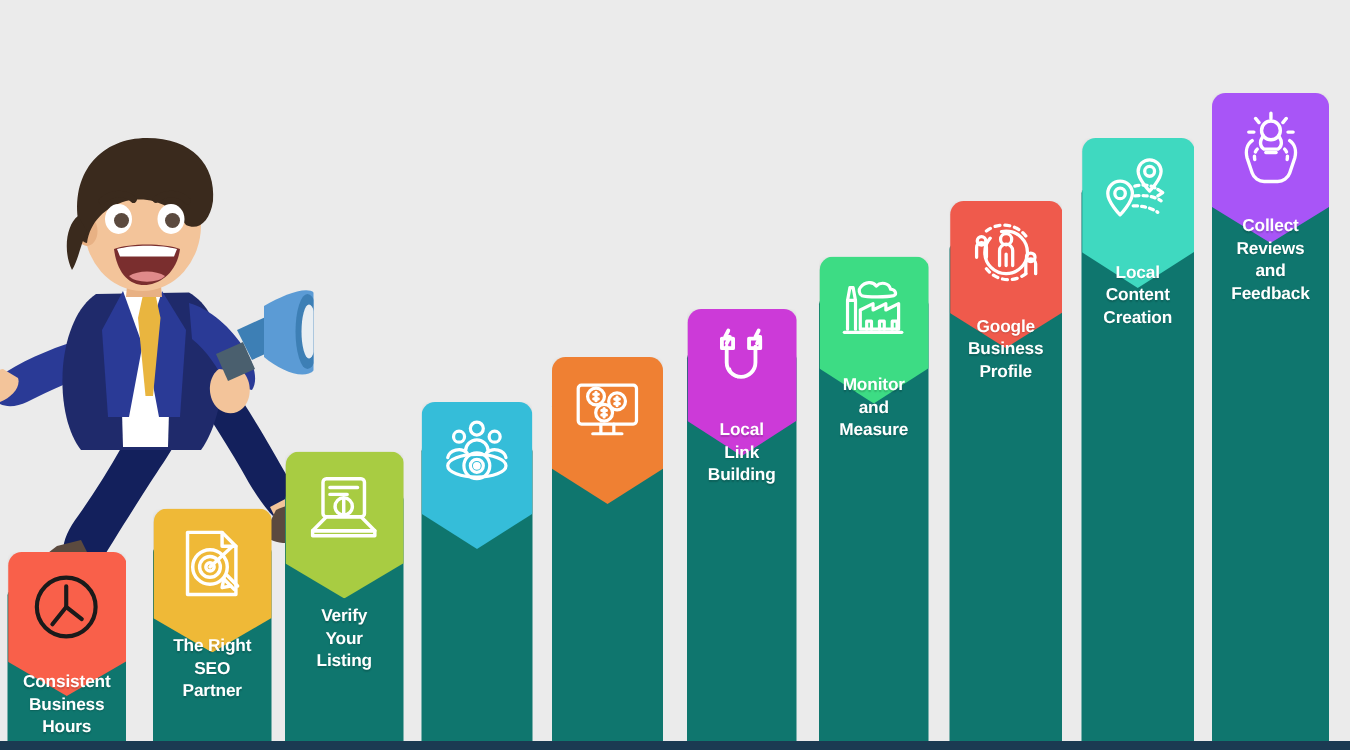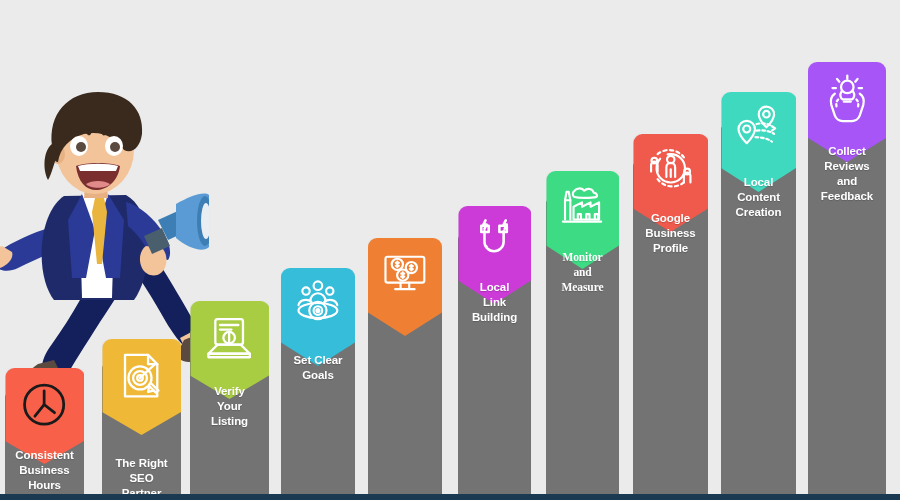--- a/index.html
+++ b/index.html
@@ -13,21 +13,21 @@
 
   
   .baseline {
     position:absolute; left:0; bottom:0; width:900px; height:6px;
     background:#1b3a52;
   }
 
   
   .bar {
     position:absolute; bottom:6px;
-    background:#737373;
+    background:#0f766e;
     border-radius:3px 3px 0 0;
   }
   .bar .labelwrap {
     position:absolute; left:0; right:0;
     text-align:center;
     padding:0 3px;
   }
   .bar .label {
     color:#ffffff;
     font-weight:bold;
@@ -152,42 +152,42 @@
                 <circle cx="23" cy="26" r="10"></circle>
                 <circle cx="23" cy="26" r="6"></circle>
                 <circle cx="23" cy="26" r="2.4"></circle>
                 <path d="M23 26 L36 14"></path>
                 <path d="M31 33 l6 6 M33 31 l6 6"></path>
                 <path d="M31 33 l-1 5 l5 -1"></path>
               </g>
             </svg>
           </span>
         </div>
-        <div class="labelwrap" style="top: 59px; margin-top: 32px;">
+        <div class="labelwrap" style="top: 59px;">
           <div class="label">The Right
 SEO
 Partner</div>
         </div>
       </div>
       <div class="bar" style="left: 190px; width: 79px; height: 164px;">
         <div class="tag" style="background: rgb(168, 204, 66); width: 79px; height: 98px; top: -29px;">
           <span class="ico">
             <svg viewBox="0 0 48 48">
               <g fill="none" stroke="#fff" stroke-width="2" stroke-linecap="round" stroke-linejoin="round">
                 <rect x="12" y="8" width="24" height="22" rx="2"></rect>
                 <path d="M16 13 h16 M16 17 h10"></path>
                 <circle cx="24" cy="24" r="5"></circle>
                 <path d="M24 20 v8"></path>
                 <path d="M6 38 L14 30 h20 l8 8 z"></path>
                 <path d="M6 38 h36 v3 h-36 z"></path>
               </g>
             </svg>
           </span>
         </div>
-        <div class="labelwrap" style="top: 54px;">
+        <div class="labelwrap" style="top: 74px;">
           <div class="label">Verify
 Your
 Listing</div>
         </div>
       </div>
       <div class="bar" style="left: 281px; width: 74px; height: 196px;">
         <div class="tag" style="background: rgb(53, 189, 217); width: 74px; height: 98px; top: -30px;">
           <span class="ico">
             <svg viewBox="0 0 48 48">
               <g fill="none" stroke="#fff" stroke-width="2" stroke-linecap="round" stroke-linejoin="round">
@@ -198,24 +198,20 @@
                 <path d="M6 27 a7 6 0 0 1 12 -3"></path>
                 <path d="M42 27 a7 6 0 0 0 -12 -3"></path>
                 <ellipse cx="24" cy="32" rx="18" ry="7"></ellipse>
                 <circle cx="24" cy="32" r="8"></circle>
                 <circle cx="24" cy="32" r="4"></circle>
                 <circle cx="24" cy="32" r="1.4" fill="#fff"></circle>
               </g>
             </svg>
           </span>
         </div>
-        <div class="labelwrap" style="top: 55px;">
-          <div class="label">Set Clear
-Goals</div>
-        </div>
       </div>
       <div class="bar" style="left: 368px; width: 74px; height: 226px;">
         <div class="tag" style="background: rgb(239, 128, 51); width: 74px; height: 98px; top: -30px;">
           <span class="ico">
             <svg viewBox="0 0 48 48">
               <g fill="none" stroke="#fff" stroke-width="2" stroke-linecap="round" stroke-linejoin="round">
                 <rect x="6" y="10" width="36" height="24" rx="2"></rect>
                 <path d="M20 34 v5 M28 34 v5 M15 40 h18"></path>
                 <circle cx="17" cy="17" r="5.2"></circle>
                 <path d="M17 14.4 v5.2 M15.6 15.6 h2.8 M15.6 18.4 h2.8"></path>
@@ -257,21 +253,21 @@
                 <path d="M8 38 v-18 h5 v18"></path>
                 <path d="M8 20 l1.5 -8 h2 l1.5 8"></path>
                 <path d="M16 38 v-12 l8 -4 v4 l8 -4 v4 l8 -4 v16 z"></path>
                 <path d="M20 38 v-5 h3 v5 M28 38 v-5 h3 v5 M36 38 v-5 h3 v5"></path>
                 <path d="M6 40 h36"></path>
                 <path d="M16 12 c3 -4 8 -4 10 -1 c3 -3 8 -2 9 2 c3 0 4 3 2 4 c-4 1 -17 1 -20 0 c-2 -1 -2 -4 -1 -5 z"></path>
               </g>
             </svg>
           </span>
         </div>
-        <div class="labelwrap" style="top: 50px; font-family: Liberation Serif, serif;">
+        <div class="labelwrap" style="top: 50px;">
           <div class="label">Monitor
 and
 Measure</div>
         </div>
       </div>
       <div class="bar" style="left: 633px; width: 75px; height: 331px;">
         <div class="tag" style="background: rgb(239, 90, 76); width: 75px; height: 98px; top: -29px;">
           <span class="ico">
             <svg viewBox="0 0 48 48">
               <g fill="none" stroke="#fff" stroke-width="2" stroke-linecap="round" stroke-linejoin="round">

